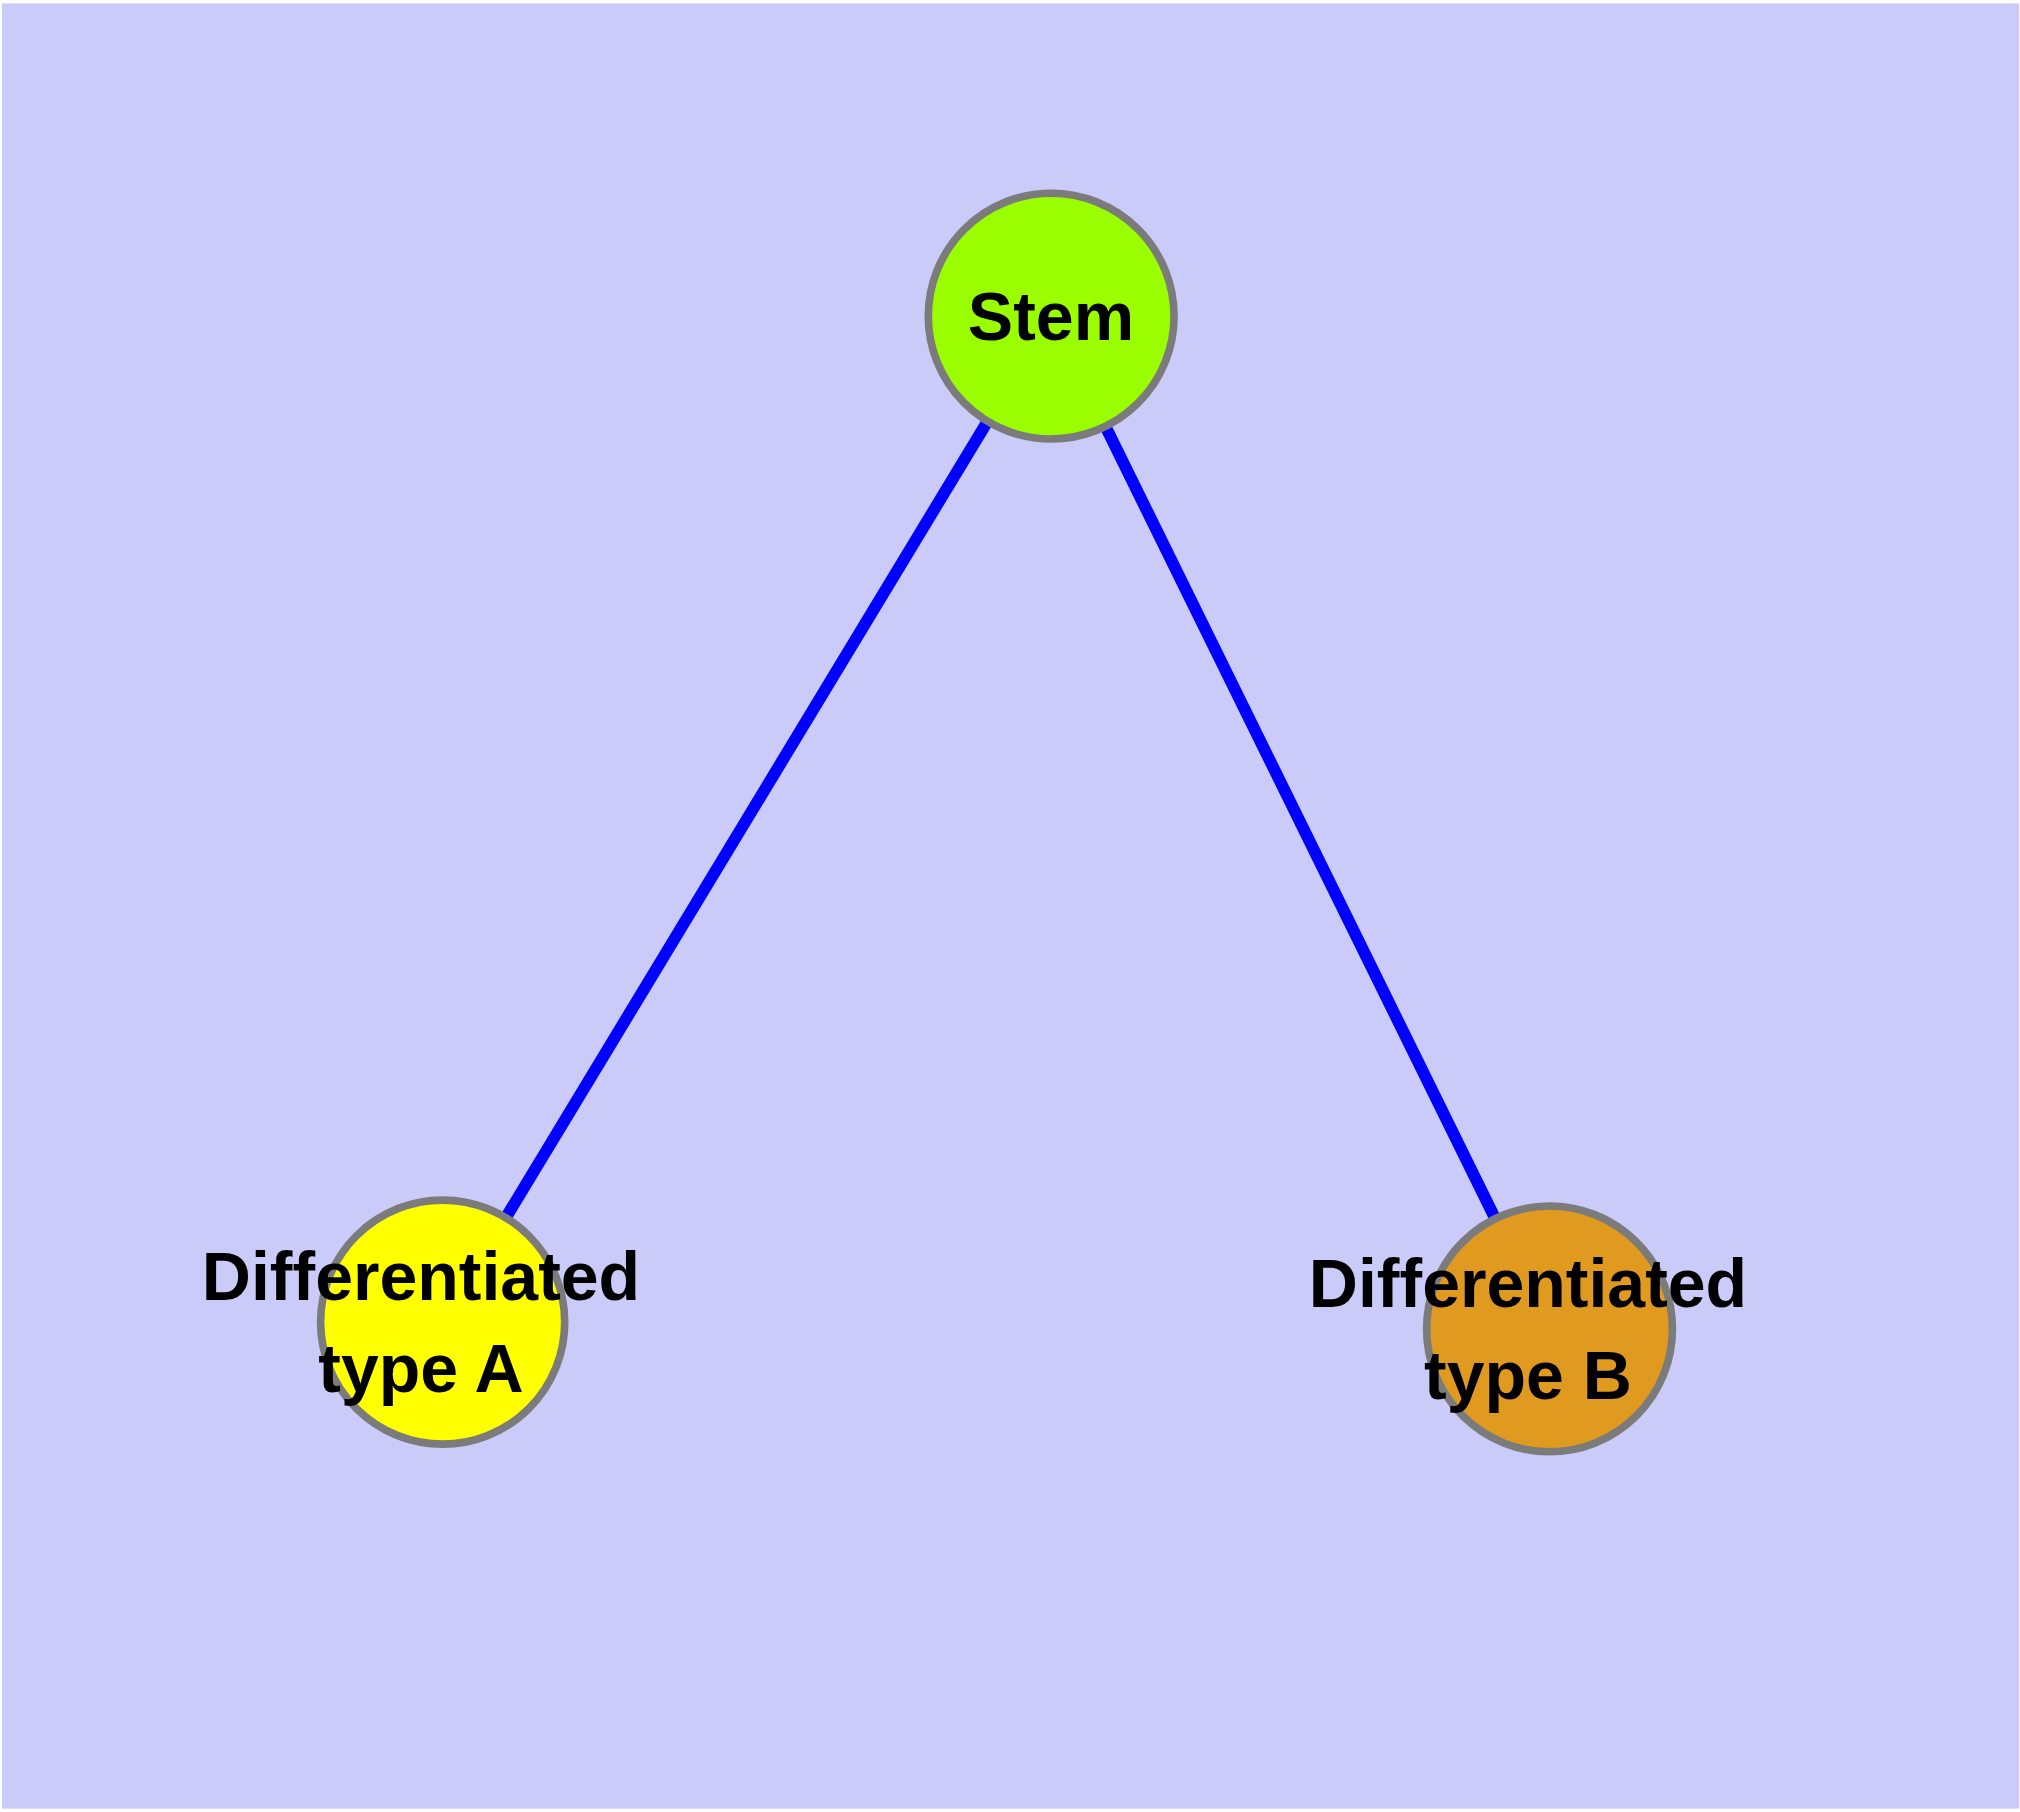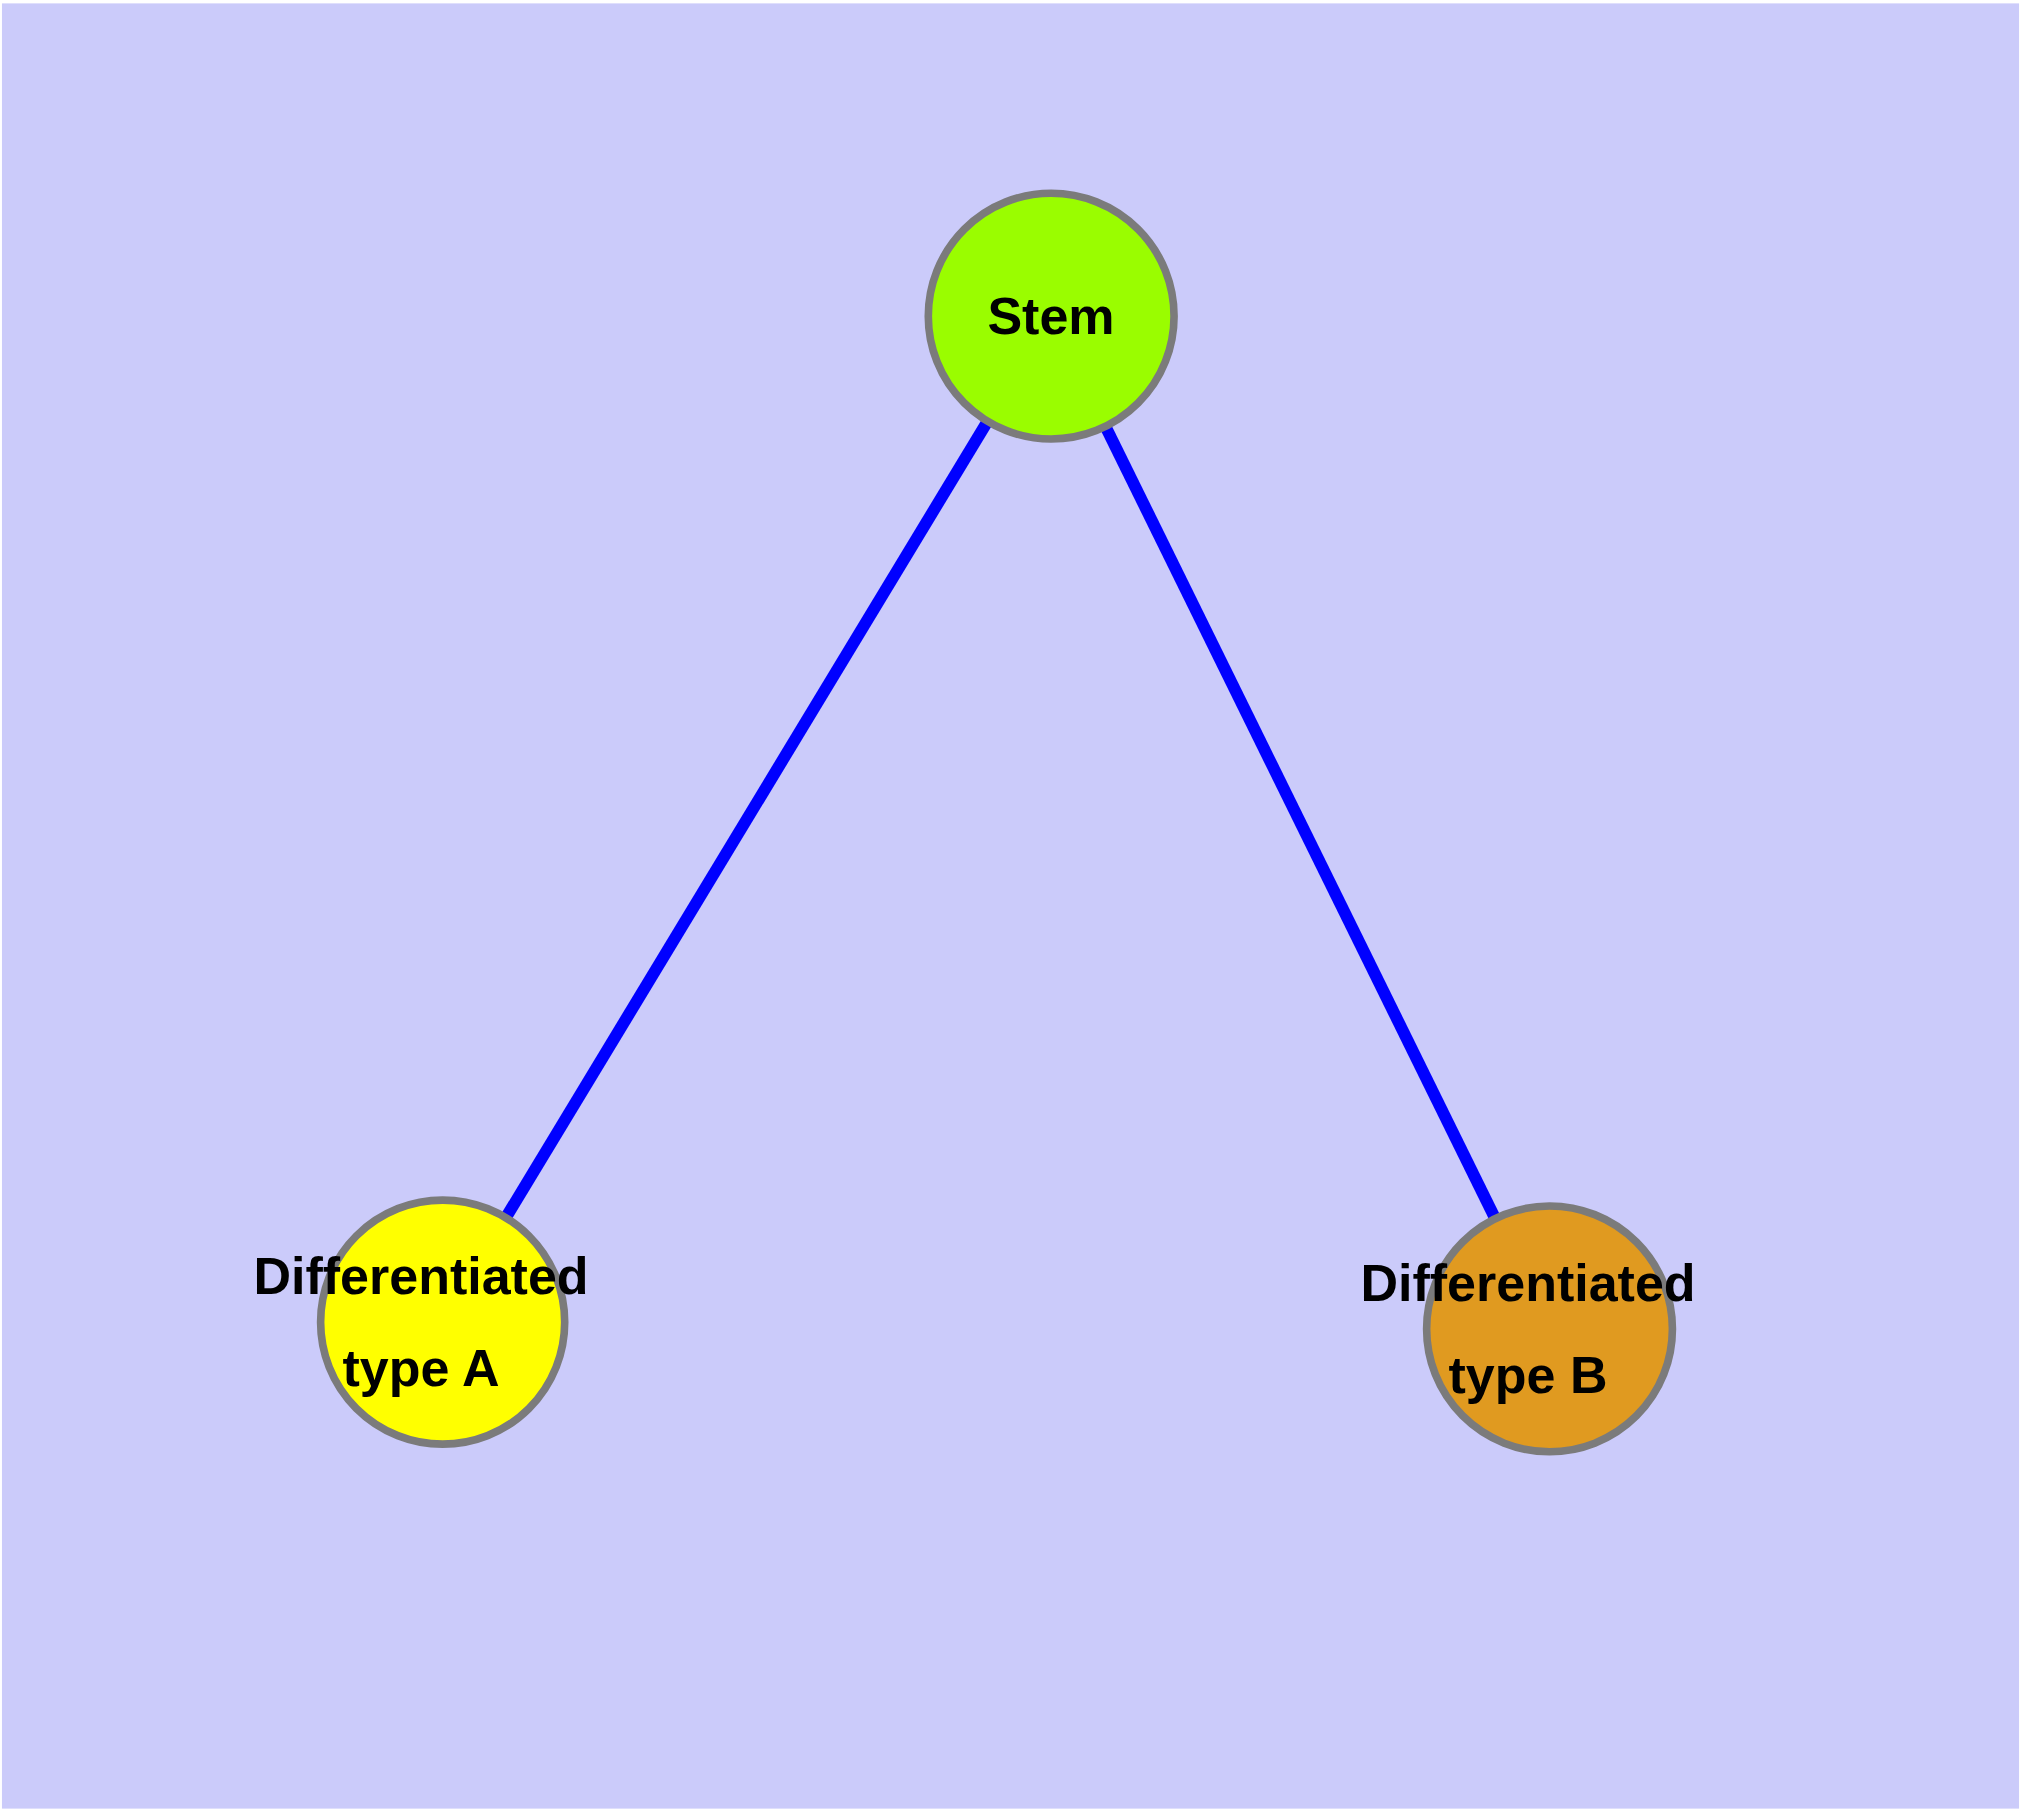--- a/index.html
+++ b/index.html
@@ -18,21 +18,21 @@
     width: 2021px;
     height: 1812px;
     display: block;
   }
   .edge { stroke-width: 14; fill: none; }
   .node { stroke-width: 9; }
   .node-label {
     position: absolute;
     transform: translate(-50%, -50%);
     font-weight: bold;
-    font-size: 52px;
+    font-size: 68px;
     line-height: 92px;
     text-align: center;
     white-space: pre-line;
     color: #000000;
     pointer-events: none;
   }
   .label-stem   { left: 1051px; top: 316px;  }
   .label-type-a { left: 421px;  top: 1322px; }
   .label-type-b { left: 1528px; top: 1329px; }
 </style>

